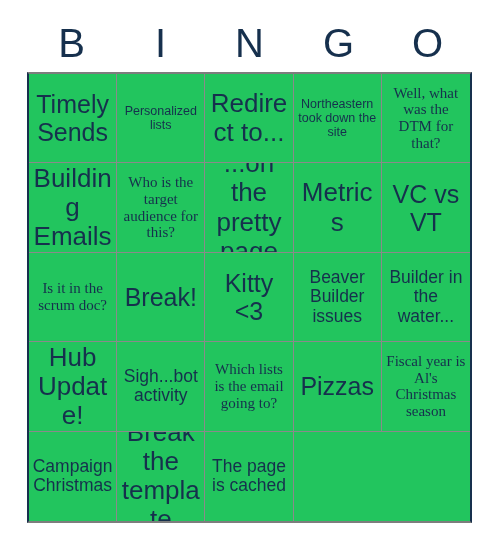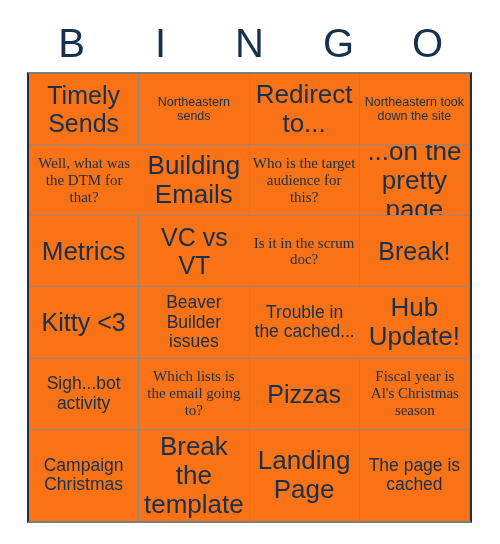--- a/index.html
+++ b/index.html
@@ -49,23 +49,23 @@
     left: 27px;
     top: 72px;
     width: 445px;
     height: 451px;
     box-sizing: border-box;
     border-top: 2px solid #7d7d7d;
     border-left: 2px solid #16304d;
     border-right: 2px solid #16304d;
     border-bottom: 2px solid #7d7d7d;
     display: grid;
-    grid-template-columns: repeat(4, 1fr);
+    grid-template-columns: repeat(5, 1fr);
     grid-template-rows: repeat(5, 1fr);
-    background: #f97316;
+    background: #22c55e;
   }
   .bingo-cell {
     box-sizing: border-box;
     border-right: 1px solid #8a8a8a;
     border-bottom: 1px solid #8a8a8a;
     display: flex;
     align-items: center;
     justify-content: center;
     text-align: center;
     padding: 2px 3px;
@@ -93,38 +93,37 @@
   <div id="bingo-header">
     <div class="header-letter">B</div>
     <div class="header-letter">I</div>
     <div class="header-letter">N</div>
     <div class="header-letter">G</div>
     <div class="header-letter">O</div>
   </div>
 
   <div id="bingo-grid">
       <div class="bingo-cell sz-xl">Timely Sends</div>
-      <div class="bingo-cell sz-xs">Northeastern sends</div>
+      <div class="bingo-cell sz-xs">Personalized lists</div>
       <div class="bingo-cell sz-l">Redirect to...</div>
       <div class="bingo-cell sz-xs">Northeastern took down the site</div>
       <div class="bingo-cell sz-s">Well, what was the DTM for that?</div>
       <div class="bingo-cell sz-l">Building Emails</div>
       <div class="bingo-cell sz-s">Who is the target audience for this?</div>
       <div class="bingo-cell sz-l">...on the pretty page</div>
       <div class="bingo-cell sz-l">Metrics</div>
       <div class="bingo-cell sz-xl">VC vs VT</div>
       <div class="bingo-cell sz-s">Is it in the scrum doc?</div>
       <div class="bingo-cell sz-xl">Break!</div>
       <div class="bingo-cell sz-xl">Kitty &lt;3</div>
       <div class="bingo-cell sz-m">Beaver Builder issues</div>
-      <div class="bingo-cell sz-m">Trouble in the cached...</div>
+      <div class="bingo-cell sz-m">Builder in the water...</div>
       <div class="bingo-cell sz-l">Hub Update!</div>
       <div class="bingo-cell sz-m">Sigh...bot activity</div>
       <div class="bingo-cell sz-s">Which lists is the email going to?</div>
       <div class="bingo-cell sz-xl">Pizzas</div>
       <div class="bingo-cell sz-s">Fiscal year is Al's Christmas season</div>
       <div class="bingo-cell sz-m">Campaign Christmas</div>
       <div class="bingo-cell sz-l">Break the template</div>
-      <div class="bingo-cell sz-l">Landing Page</div>
       <div class="bingo-cell sz-m">The page is cached</div>
     </div>
 
 </div>
 
 </body></html>

